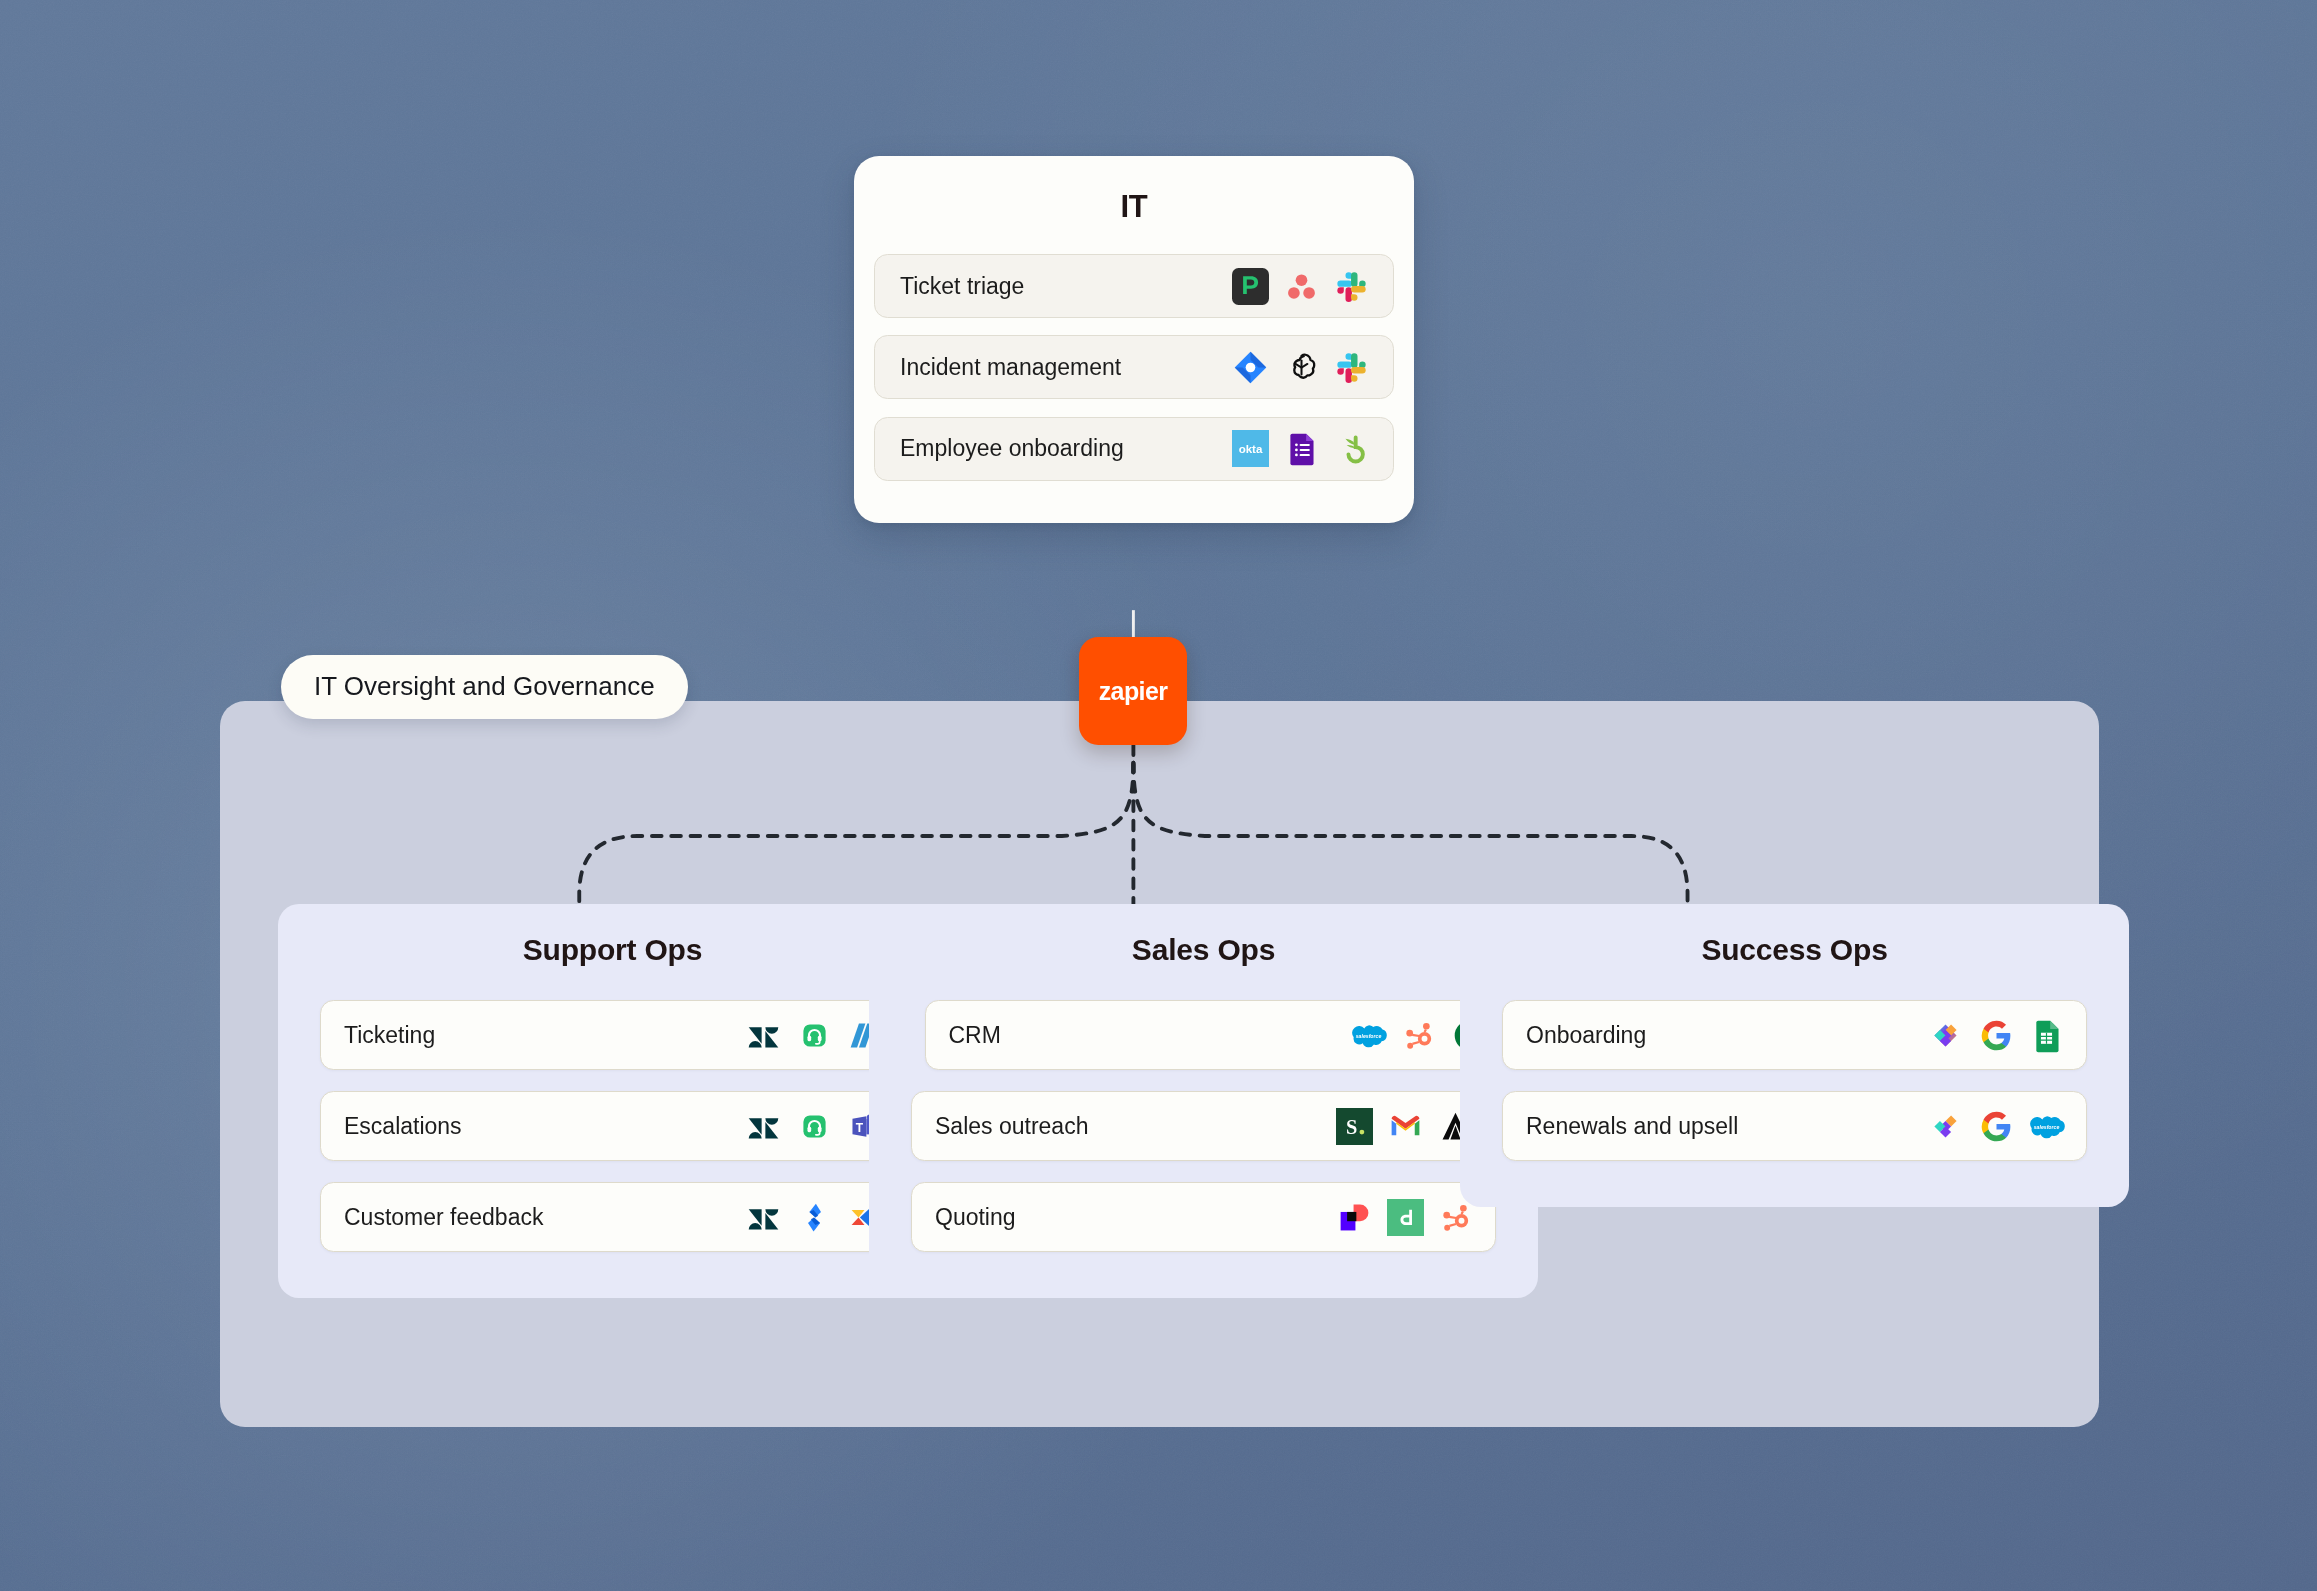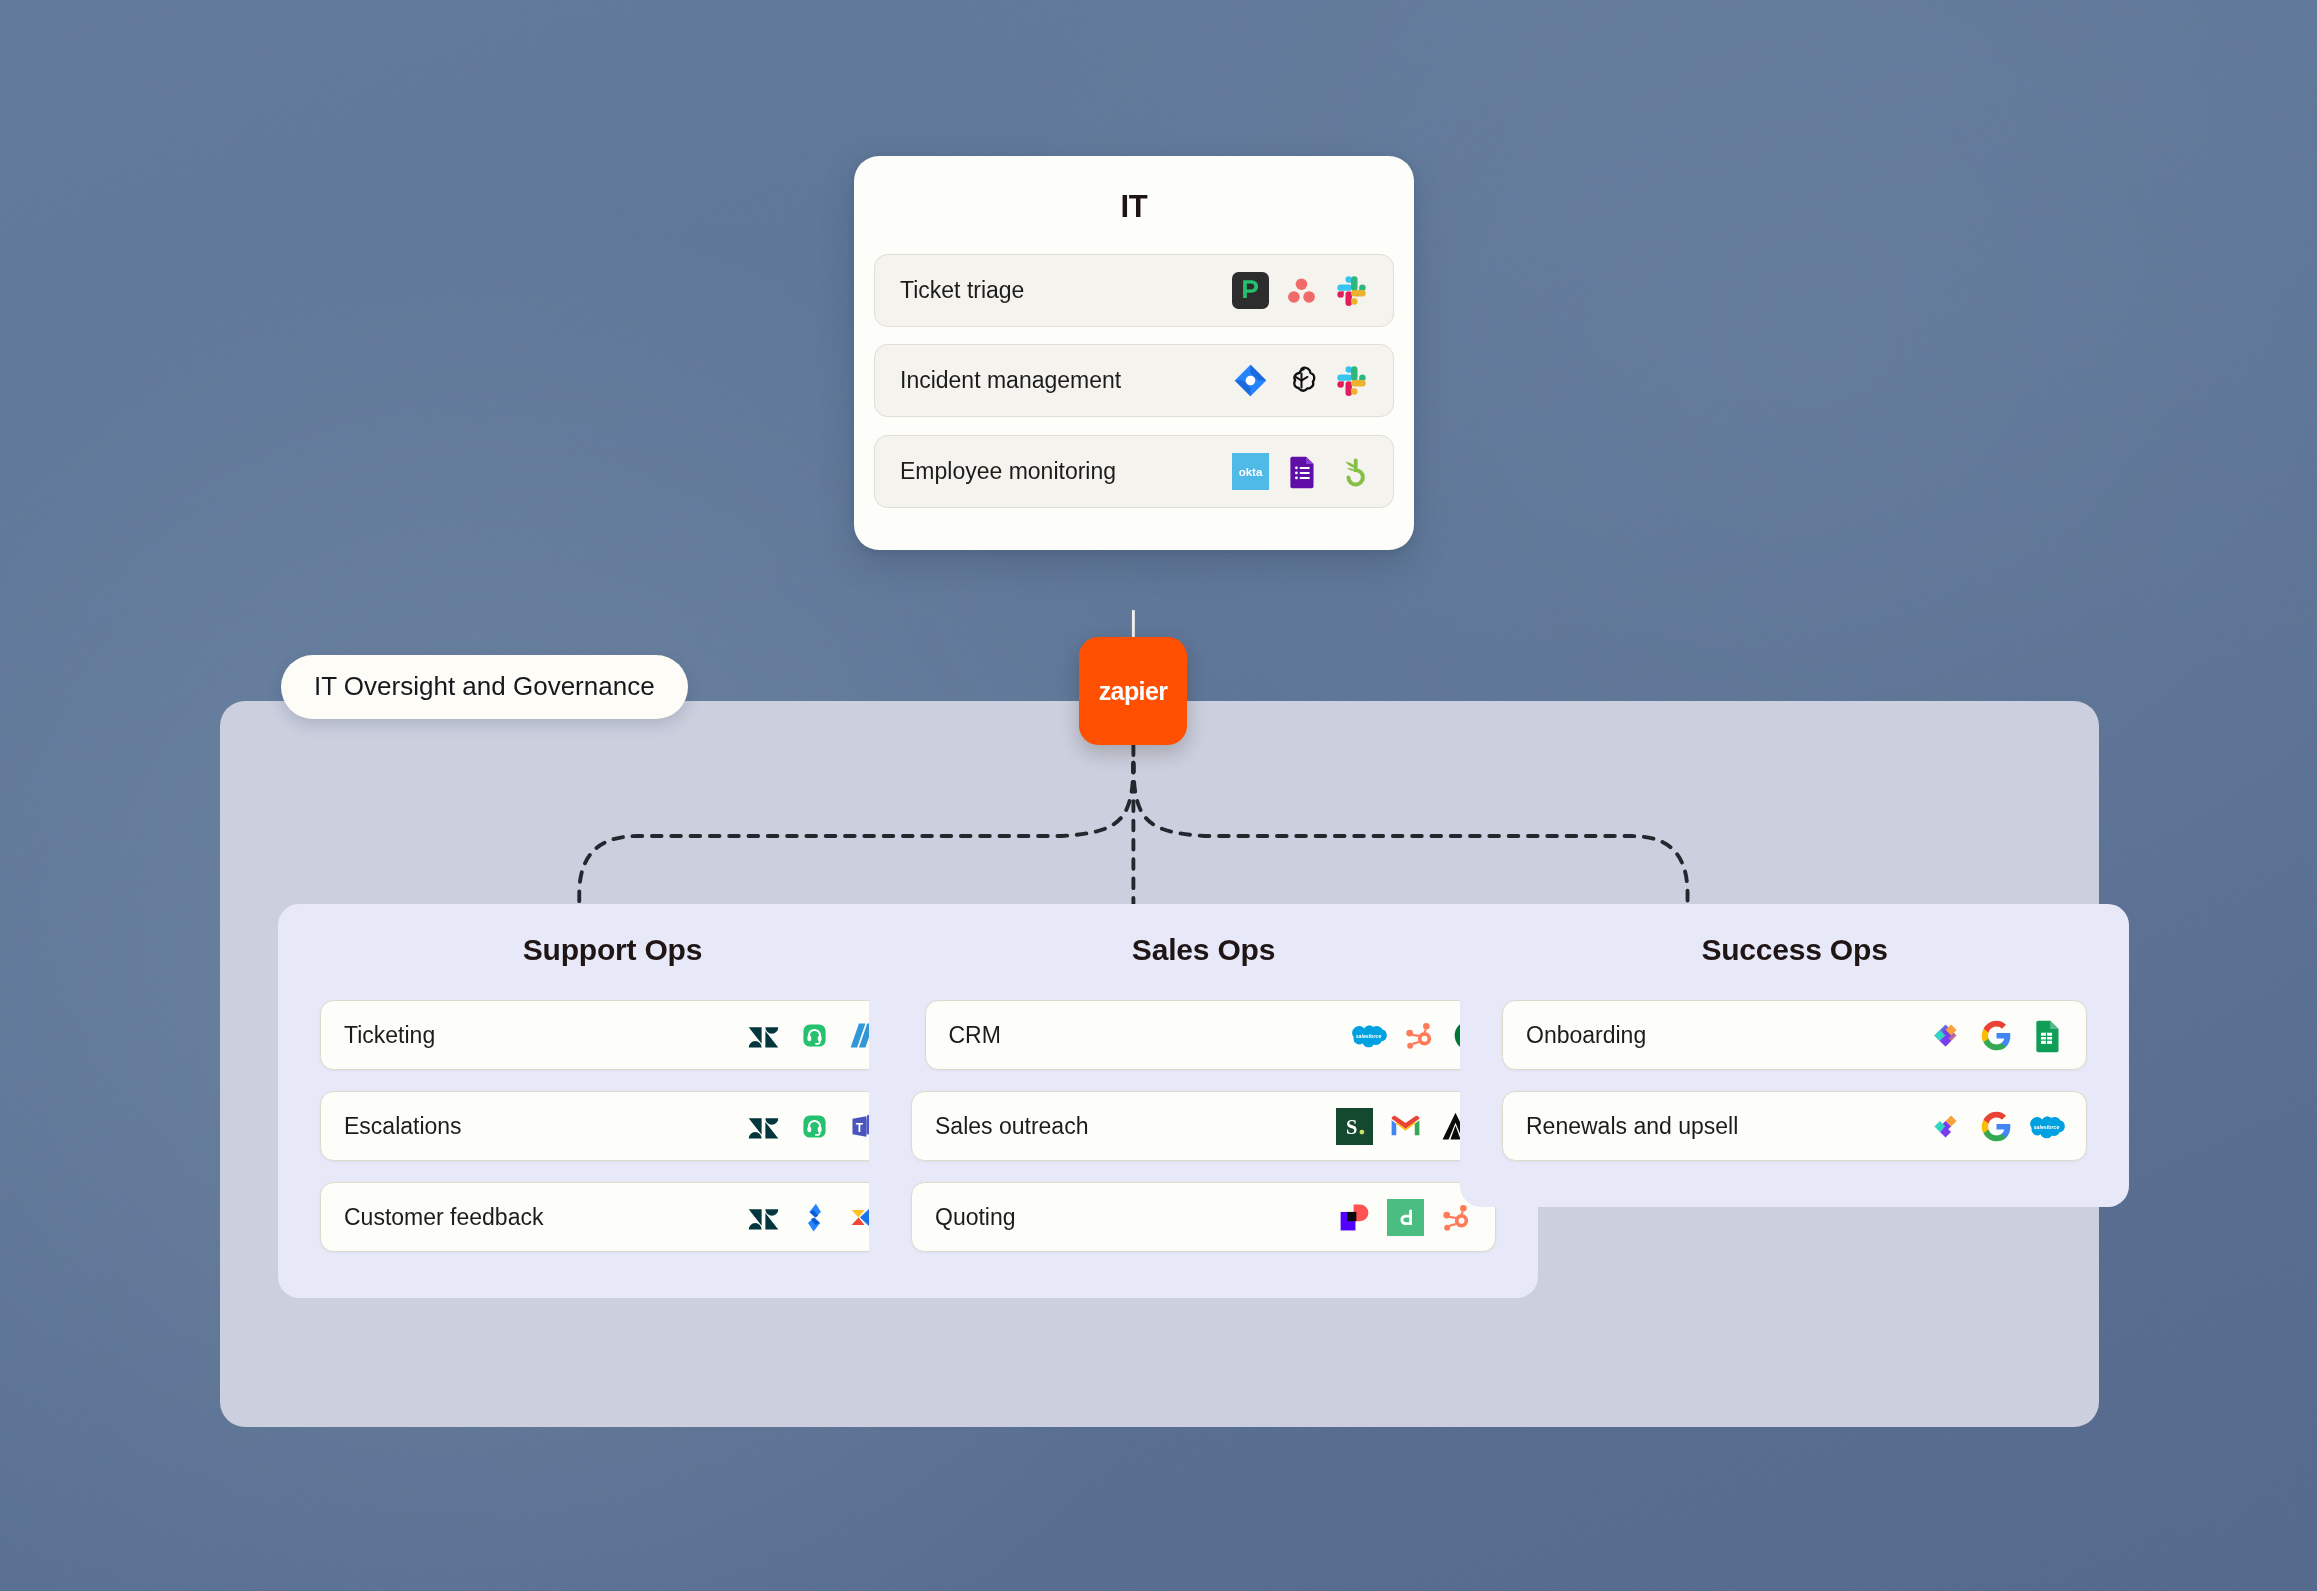--- a/index.html
+++ b/index.html
@@ -59,21 +59,21 @@
     letter-spacing: -0.2px;
     margin-bottom: 29px;
   }
   .it-row {
     display: flex;
     align-items: center;
     justify-content: space-between;
     background: #f5f3ee;
     border: 1.4px solid #e0ddd2;
     border-radius: 13.5px;
-    height: 73px;
+    height: 64px;
     padding: 0 23px 0 25px;
     margin-bottom: 17.4px;
   }
   .it-row:last-child { margin-bottom: 0; }
   .it-row .row-label {
     font-size: 23px;
     color: #1c1c1c;
     white-space: nowrap;
   }
 
@@ -280,21 +280,21 @@
         <path d="M17 13.4a3.5 3.5 0 110 7H8.2a3.5 3.5 0 110-7H17z" fill="#36c5f0"></path>
         <path d="M28.3 17a3.5 3.5 0 113.5 3.5h-3.5V17z" fill="#2eb67d"></path>
         <path d="M26.5 17a3.5 3.5 0 01-7 0V8.2a3.5 3.5 0 117 0V17z" fill="#2eb67d"></path>
         <path d="M23 28.3a3.5 3.5 0 11-3.5 3.5v-3.5H23z" fill="#ecb22e"></path>
         <path d="M23 26.5a3.5 3.5 0 110-7h8.8a3.5 3.5 0 110 7H23z" fill="#ecb22e"></path>
       </svg>
     </span>
   </div>
 
   <div class="it-row">
-    <span class="row-label">Employee monitoring</span>
+    <span class="row-label">Employee onboarding</span>
     <span class="icon-strip">
 
       <svg class="ic" viewBox="0 0 40 40">
         <rect width="40" height="40" fill="#4fb9e8"></rect>
         <text x="20" y="25" font-family="Liberation Sans, sans-serif" font-size="12.5" font-weight="700" fill="#ffffff" text-anchor="middle">okta</text>
       </svg>
 
       <svg class="ic" viewBox="0 0 40 40">
         <path d="M10 4h15l8 8v24a2 2 0 01-2 2H10a2 2 0 01-2-2V6a2 2 0 012-2z" fill="#5f0fa8"></path>
         <path d="M25 4l8 8h-8V4z" fill="#8e3fd6"></path>

